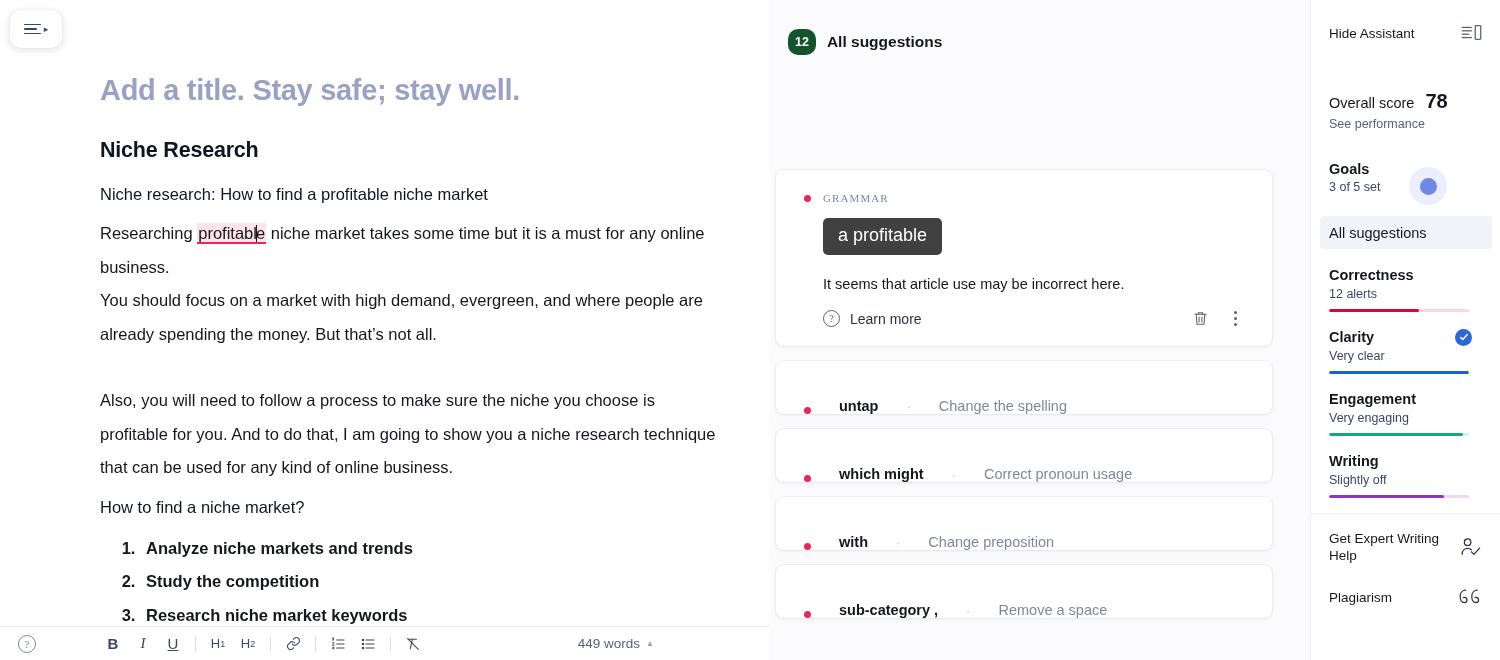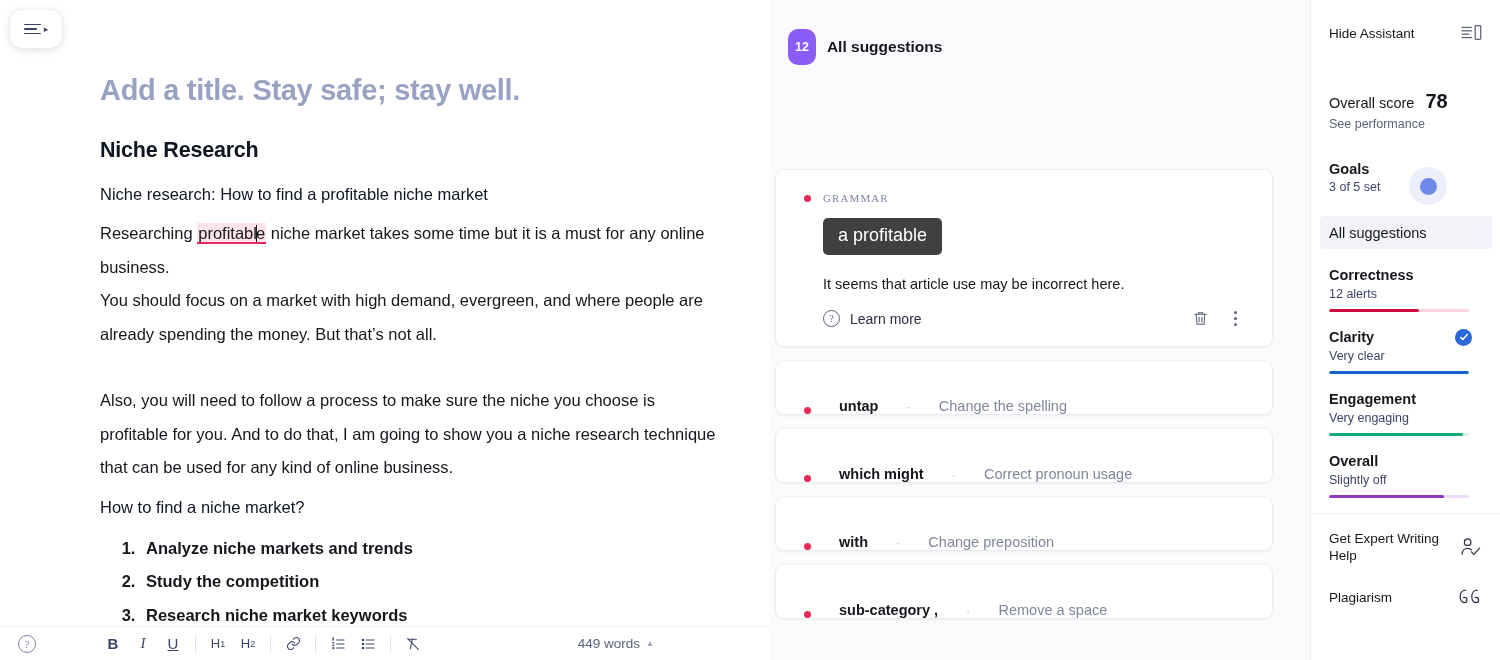--- a/index.html
+++ b/index.html
@@ -120,22 +120,22 @@
     width: 540px; height: 660px;
     background: #fbfbfd;
     flex: 0 0 540px;
     padding: 0;
   }
   .sug-head {
     display: flex; align-items: center; gap: 11px;
     padding: 29px 0 0 18px;
   }
   .sug-badge {
-    min-width: 27px; height: 36px; border-radius: 10px;
-    background: #8b5cf6; color: #ffffff;
+    min-width: 27px; height: 26px; border-radius: 10px;
+    background: #14532d; color: #ffffff;
     font-size: 12.5px; font-weight: 700;
     display: flex; align-items: center; justify-content: center;
     padding: 0 7px;
   }
   .sug-head-label { font-size: 15.5px; font-weight: 700; color: #14171c; }
 
   .cards { position: absolute; left: 6px; top: 170px; width: 496px; }
   .card {
     background: #ffffff;
     border-radius: 8px;
@@ -476,21 +476,21 @@
           <span class="metric-name">Engagement</span>
         </div>
         <div class="metric-sub">Very engaging</div>
         <div class="bar" id="bar2" style="background: rgb(210, 240, 229);">
             <span class="fill" style="width: 96%; background: rgb(20, 169, 122);"></span>
           </div>
       </div>
 
       <div class="metric">
         <div class="metric-top">
-          <span class="metric-name">Overall</span>
+          <span class="metric-name">Writing</span>
         </div>
         <div class="metric-sub">Slightly off</div>
         <div class="bar" id="bar3" style="background: rgb(236, 217, 248);">
             <span class="fill" style="width: 82%; background: rgb(140, 55, 191);"></span>
           </div>
       </div>
 
     </div>
 
     <div class="divider-line"></div>

